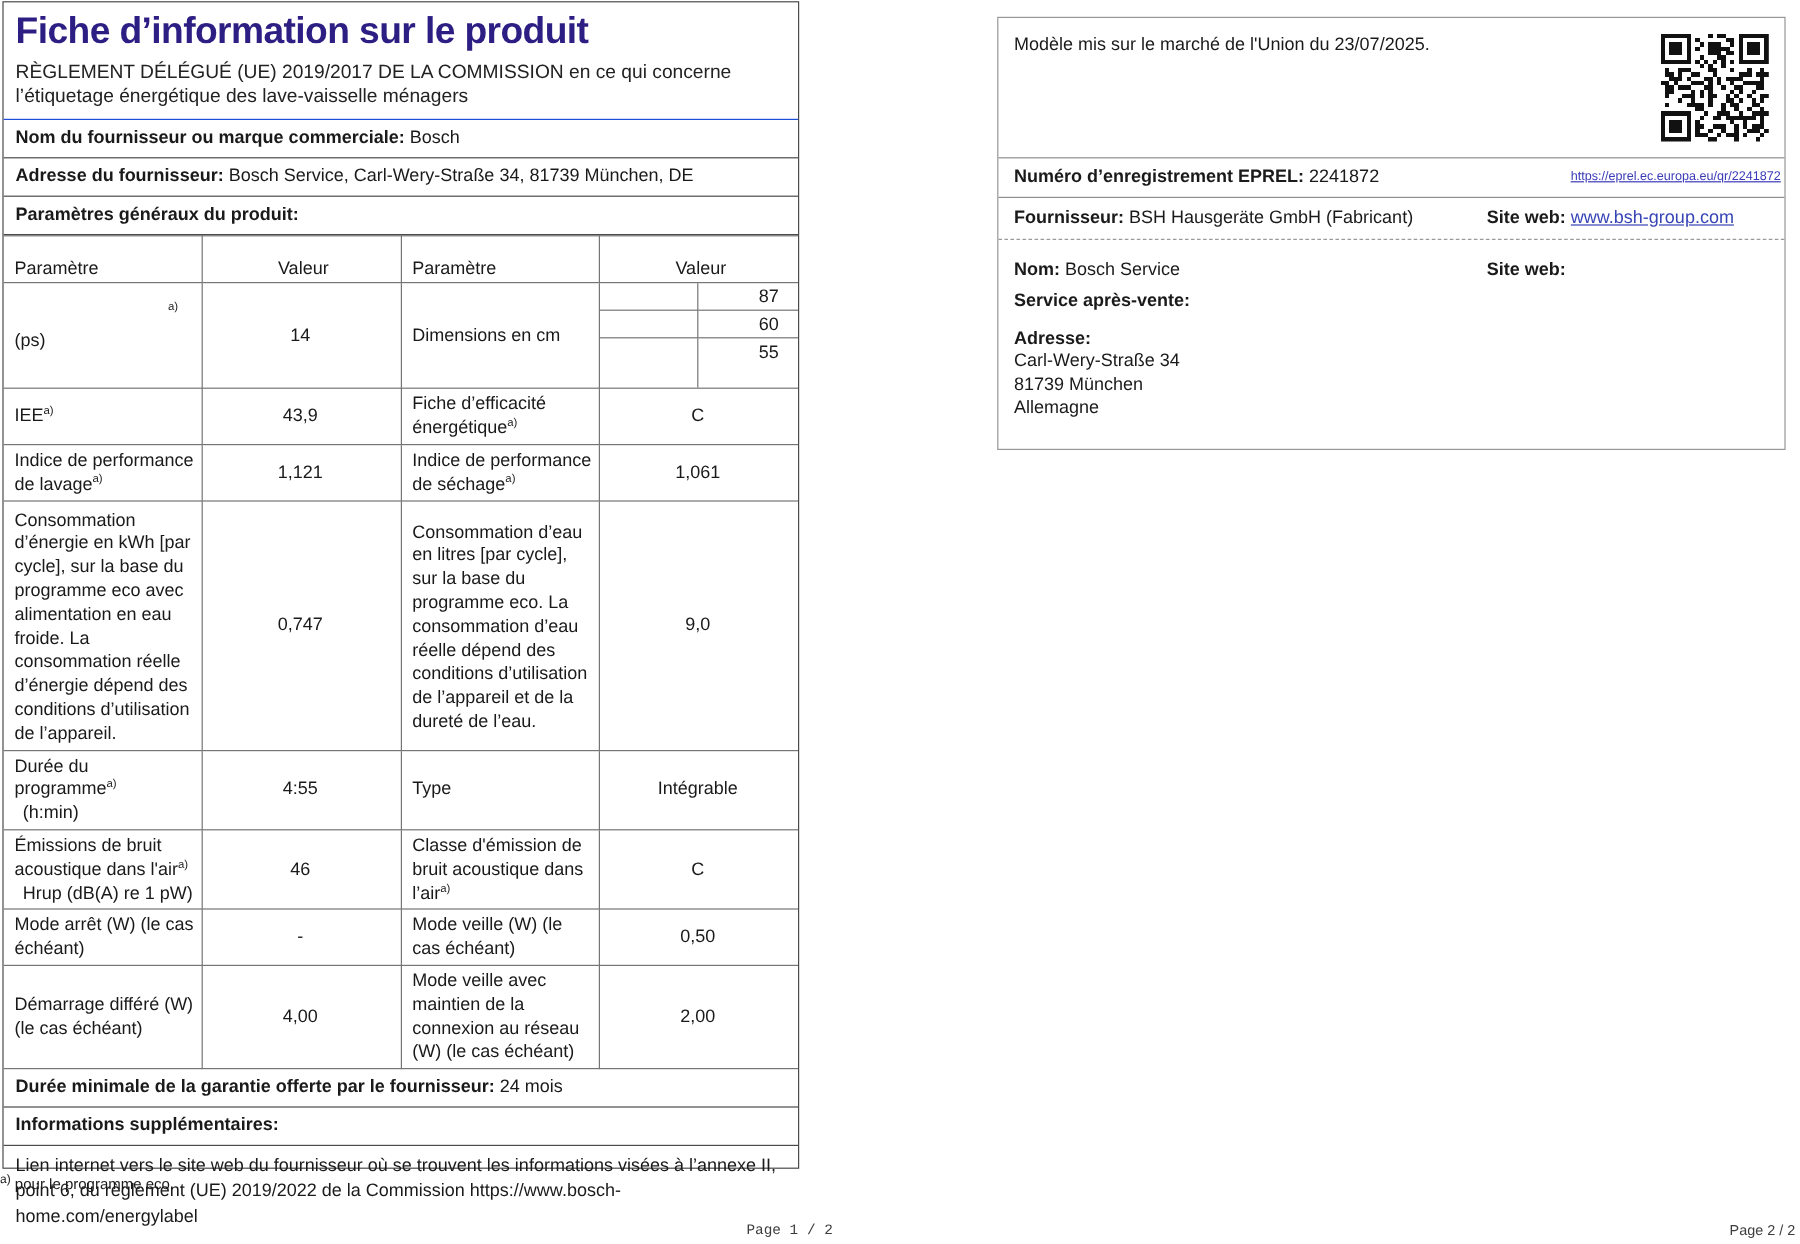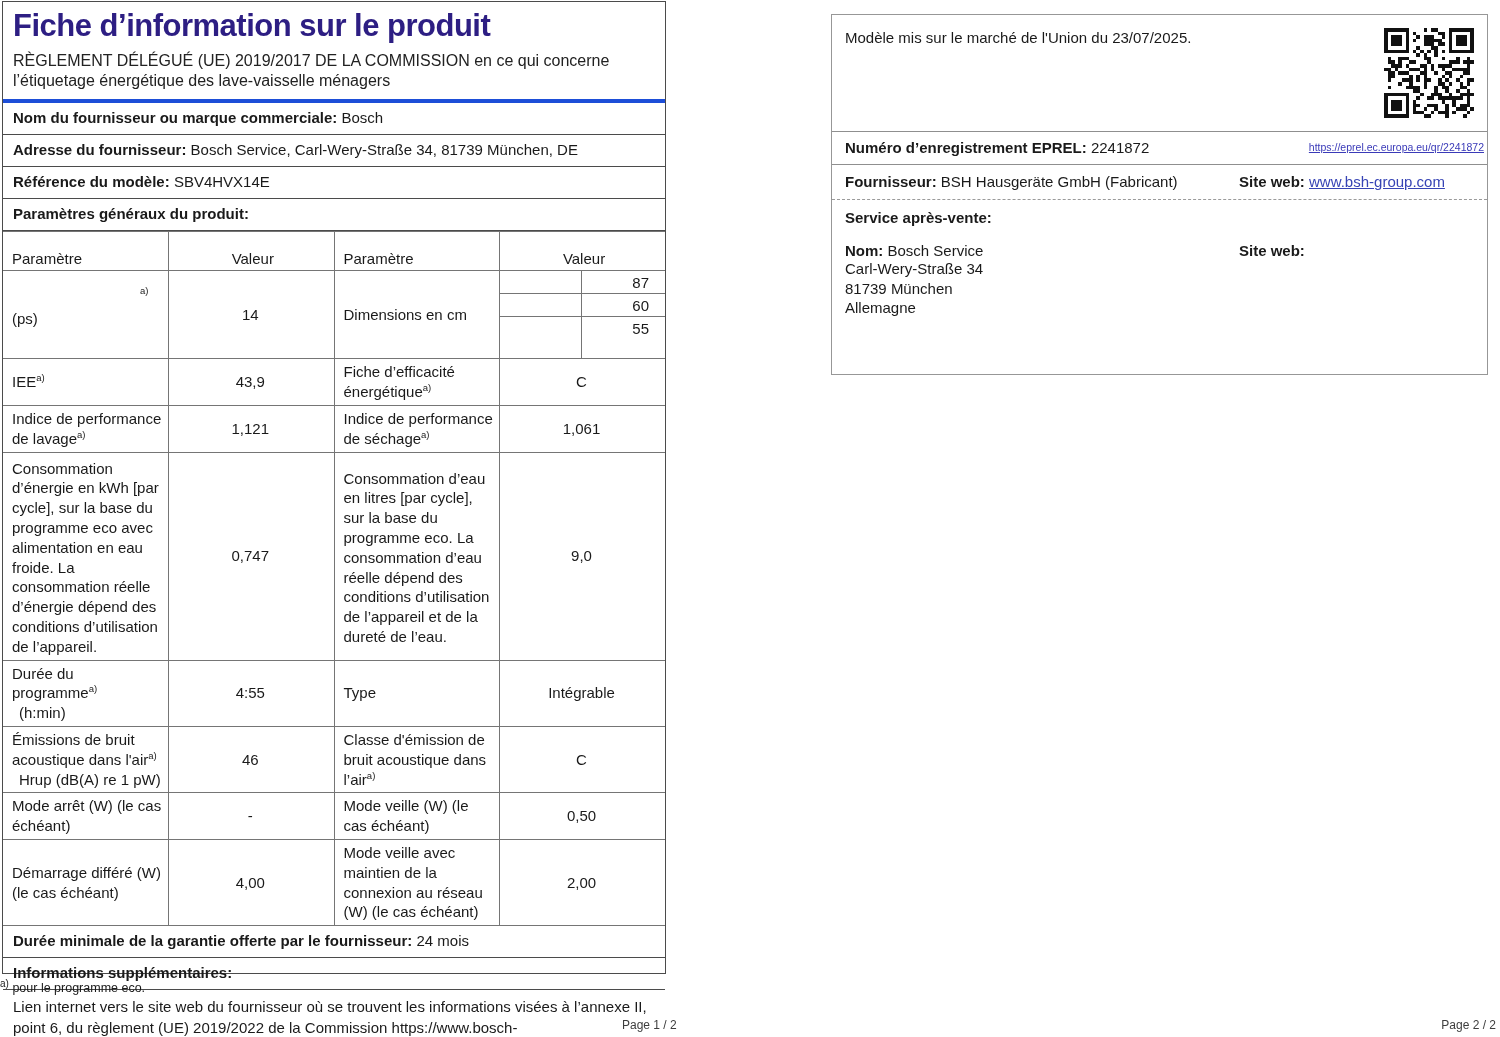--- a/index.html
+++ b/index.html
@@ -2,21 +2,21 @@
 <html><head>
 <meta charset="utf-8">
 <style>
   html,body{margin:0;padding:0;background:#fff;}
   .canvas{
     position:relative;width:1500px;height:1037px;background:#fff;
     font-family:"Liberation Sans",sans-serif;color:#1a1a1a;overflow:hidden;
   }
   
   .page1{position:absolute;left:2px;top:1px;width:664px;height:973px;border:1px solid #4b4b4b;background:#fff;box-sizing:border-box;}
-  .p1-head{padding:6px 12px 8px 10px;border-bottom:4px solid #1d4ed8;}
+  .p1-head{padding:6px 12px 8px 10px;border-bottom:1px solid #1d4ed8;}
   .p1-title{font-size:31px;font-weight:bold;color:#2d1e83;letter-spacing:-0.5px;line-height:1.15;margin:0 0 7px 0;}
   .p1-subtitle{font-size:16px;color:#222;line-height:1.25;max-width:645px;}
   .hrow{border-bottom:1px solid #4b4b4b;padding:6px 10px 7px 10px;font-size:15px;line-height:1.2;}
   .hrow b{font-weight:bold;}
   .params-table{width:100%;border-collapse:collapse;font-size:15px;table-layout:fixed;}
   .params-table td,.params-table th{border:1px solid #757575;padding:3px 6px 3px 9px;font-weight:normal;text-align:left;vertical-align:middle;line-height:1.32;box-sizing:border-box;}
   .params-table tr > *:first-child{border-left:none;}
   .params-table tr > *:last-child{border-right:none;}
   .params-table thead th{height:24px;padding-top:17px;padding-bottom:2px;}
   .th-val{text-align:center !important;}
@@ -32,21 +32,21 @@
   .dim-td{padding:0 !important;vertical-align:top !important;}
   .dim-grid{display:grid;grid-template-columns:82px 1fr;grid-template-rows:23px 23px 23px 1fr;height:87px;}
   .dim-grid > div{box-sizing:border-box;}
   .dim-left{border-right:1px solid #757575;}
   .dim-b{border-bottom:1px solid #757575;}
   .dim-val{text-align:right;padding-right:16px;line-height:23px;}
   .p1-link-row{border-bottom:none;padding:7px 10px 9px 10px;overflow-wrap:anywhere;line-height:1.38;}
   .p1-footnote{position:absolute;left:0;top:978px;font-size:12.5px;color:#1a1a1a;}
   .p1-footnote sup{font-size:10px;}
   .page-footer{position:absolute;font-size:12px;color:#3d3d3d;}
-  .pf1{left:622px;top:1018px;}
+  .pf1{left:622px;top:1018px;font-family:Liberation Mono, monospace;}
   .pf2{left:1398px;top:1018px;width:98px;text-align:right;}
   
   .page2{position:absolute;left:831px;top:14px;width:657px;height:361px;border:1px solid #979797;background:#fff;box-sizing:border-box;}
   .p2-top{position:relative;height:116px;border-bottom:1px solid #8f8f8f;}
   .p2-market{position:absolute;left:13px;top:14px;font-size:15px;}
   .p2-qr{position:absolute;right:13px;top:13px;width:90px;height:90px;}
   .p2-eprel{position:relative;height:32px;border-bottom:1px solid #8f8f8f;font-size:15px;}
   .p2-eprel-left{position:absolute;left:13px;top:7px;}
   .p2-eprel-link{position:absolute;right:3px;top:9px;font-size:10.5px;color:#3a3ab8;text-decoration:underline;}
   .p2-supplier{position:relative;height:34px;border-bottom:1px dashed #9a9a9a;font-size:15px;}
@@ -78,24 +78,20 @@
     <div class="hrow">
       <b>Nom du fournisseur ou marque commerciale:</b>
       <span>Bosch</span>
     </div>
 
     <div class="hrow">
       <b>Adresse du fournisseur:</b>
       <span>Bosch Service, Carl-Wery-Straße 34, 81739 München, DE</span>
     </div>
 
-    <div class="hrow">
-      <b>Référence du modèle:</b>
-      <span>SBV4HVX14E</span>
-    </div>
 
     <div class="hrow">
       <b>Paramètres généraux du produit:</b>
     </div>
 
     <table class="params-table">
       <colgroup>
           <col style="width:25%">
           <col style="width:25%">
           <col style="width:25%">
@@ -515,30 +511,33 @@
         <b>Fournisseur:</b>
         <span>BSH Hausgeräte GmbH (Fabricant)</span>
       </div>
       <div class="abs-rightcol">
         <b>Site web:</b>
         <a class="blue">www.bsh-group.com</a>
       </div>
     </div>
 
     <div class="p2-service">
-      <div class="p2-line svc-title">
-        <b>Service après-vente:</b>
-      </div>
       <div class="p2-line svc-nom">
         <b>Nom:</b>
         <span>Bosch Service</span>
         <span class="abs-rightcol">
           <b>Site web:</b>
         </span>
       </div>
+      <div class="p2-line svc-title">
+        <b>Service après-vente:</b>
+      </div>
+      <div class="p2-line svc-adresse">
+        <b>Adresse:</b>
+      </div>
       <div class="addr-line">Carl-Wery-Straße 34</div>
       <div class="addr-line">81739 München</div>
       <div class="addr-line">Allemagne</div>
     </div>
   </div>
 
   <div class="page-footer pf2">Page 2 / 2</div>
 
 </div>
 

